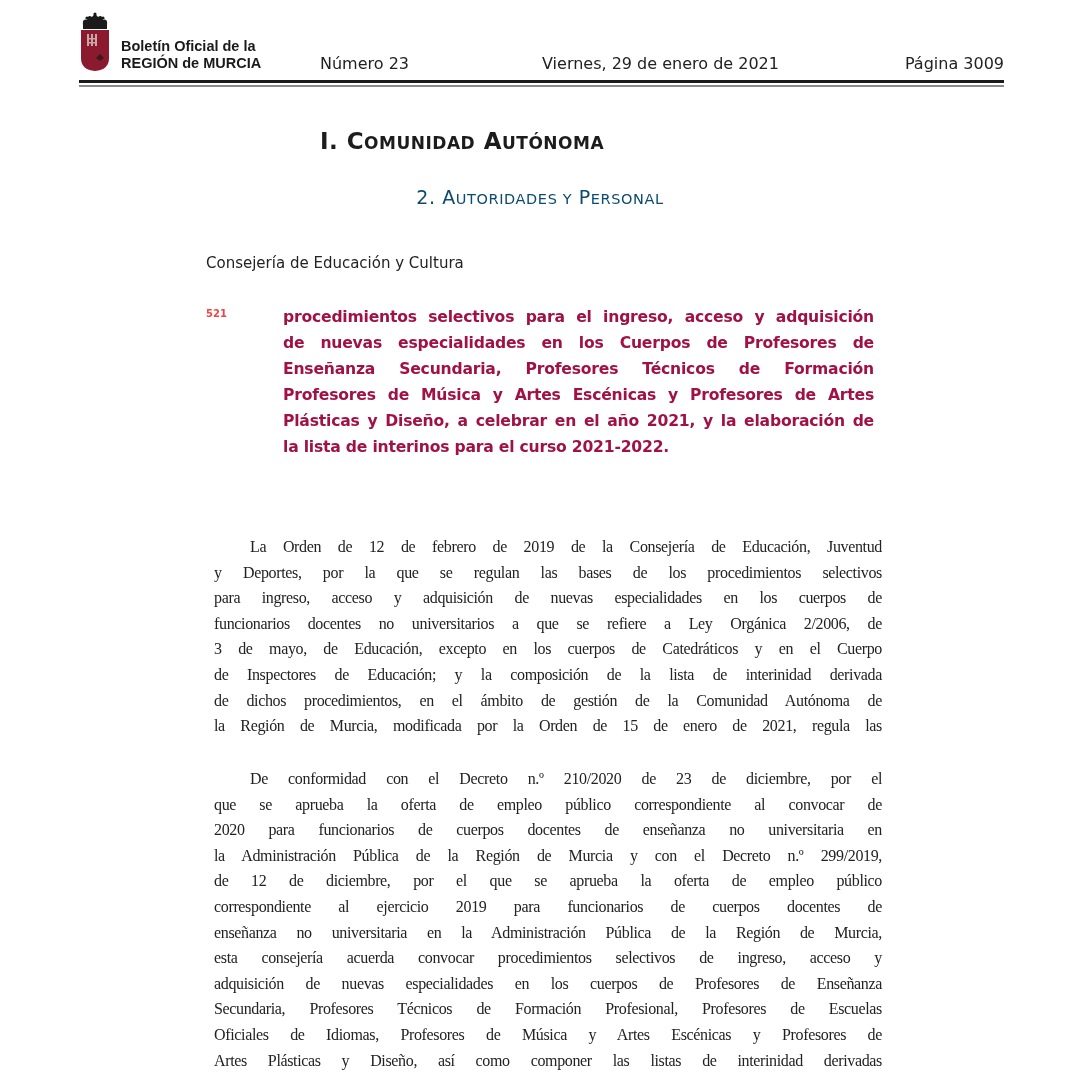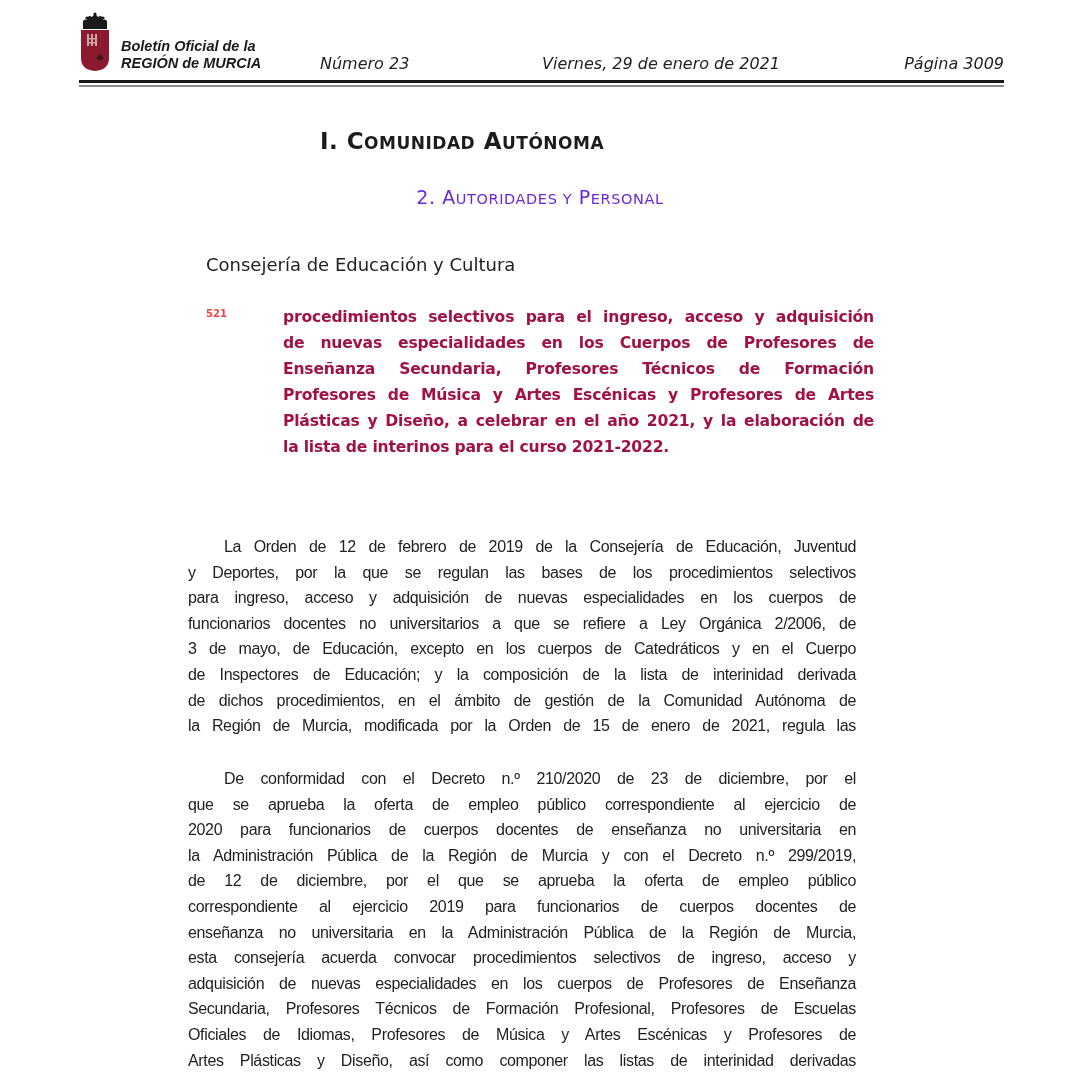--- a/index.html
+++ b/index.html
@@ -14,21 +14,20 @@
       position: relative;
       font-family: "DejaVu Sans", sans-serif;
       color: #1c1c1c;
     }
     .header {
       position: absolute;
       left: 79px;
       top: 12px;
       width: 925px;
       height: 76px;
-      font-style: italic;
     }
     .logo {
       position: absolute;
       left: 0;
       top: 0;
       width: 32px;
       height: 60px;
     }
     .brand {
       position: absolute;
@@ -83,29 +82,29 @@
     .section-title .sc { font-size: 17px; }
     .subsection-title {
       position: absolute;
       left: 0;
       width: 1080px;
       top: 186px;
       text-align: center;
       font-family: "DejaVu Sans", sans-serif;
       font-size: 19px;
       letter-spacing: 0.6px;
-      color: #6d28d9;
+      color: #0c4a6e;
     }
     .subsection-title .sc { font-size: 14.5px; }
     .department {
       position: absolute;
       left: 206px;
       top: 254px;
       font-family: "DejaVu Sans", sans-serif;
-      font-size: 18px;
+      font-size: 15px;
       color: #222;
     }
     .order-number {
       position: absolute;
       left: 206px;
       top: 308px;
       font-family: "DejaVu Sans", sans-serif;
       font-weight: bold;
       font-size: 10px;
       color: #ef4444;
@@ -121,23 +120,23 @@
       line-height: 25.9px;
       color: #a01246;
       text-align: justify;
       text-align-last: left;
       letter-spacing: -0.2px;
     }
     .order-title span { display: block; text-align: justify; text-align-last: justify; }
     .order-title span.last { text-align-last: left; }
     .body-text {
       position: absolute;
-      left: 188px;
+      left: 214px;
       width: 668px;
-      font-family: Liberation Sans, sans-serif;
+      font-family: Liberation Serif, serif;
       font-size: 16px;
       line-height: 25.6px;
       color: #222;
       letter-spacing: -0.35px;
     }
     .body-text span.ln { display: block; text-align: justify; text-align-last: justify; white-space: nowrap; }
     .body-text span.ln.last { text-align-last: left; }
     .body-text span.ln.indent { padding-left: 36px; }
     .p1 { top: 534px; }
     .p2 { top: 766px; }
@@ -198,21 +197,21 @@
   <span class="ln">para ingreso, acceso y adquisición de nuevas especialidades en los cuerpos de</span>
   <span class="ln">funcionarios docentes no universitarios a que se refiere a Ley Orgánica 2/2006, de</span>
   <span class="ln">3 de mayo, de Educación, excepto en los cuerpos de Catedráticos y en el Cuerpo</span>
   <span class="ln">de Inspectores de Educación; y la composición de la lista de interinidad derivada</span>
   <span class="ln">de dichos procedimientos, en el ámbito de gestión de la Comunidad Autónoma de</span>
   <span class="ln">la Región de Murcia, modificada por la Orden de 15 de enero de 2021, regula las</span>
 </div>
 
 <div class="body-text p2">
   <span class="ln indent">De conformidad con el Decreto n.º 210/2020 de 23 de diciembre, por el</span>
-  <span class="ln">que se aprueba la oferta de empleo público correspondiente al ejercicio de</span>
+  <span class="ln">que se aprueba la oferta de empleo público correspondiente al convocar de</span>
   <span class="ln">2020 para funcionarios de cuerpos docentes de enseñanza no universitaria en</span>
   <span class="ln">la Administración Pública de la Región de Murcia y con el Decreto n.º 299/2019,</span>
   <span class="ln">de 12 de diciembre, por el que se aprueba la oferta de empleo público</span>
   <span class="ln">correspondiente al ejercicio 2019 para funcionarios de cuerpos docentes de</span>
   <span class="ln">enseñanza no universitaria en la Administración Pública de la Región de Murcia,</span>
   <span class="ln">esta consejería acuerda convocar procedimientos selectivos de ingreso, acceso y</span>
   <span class="ln">adquisición de nuevas especialidades en los cuerpos de Profesores de Enseñanza</span>
   <span class="ln">Secundaria, Profesores Técnicos de Formación Profesional, Profesores de Escuelas</span>
   <span class="ln">Oficiales de Idiomas, Profesores de Música y Artes Escénicas y Profesores de</span>
   <span class="ln">Artes Plásticas y Diseño, así como componer las listas de interinidad derivadas</span>

